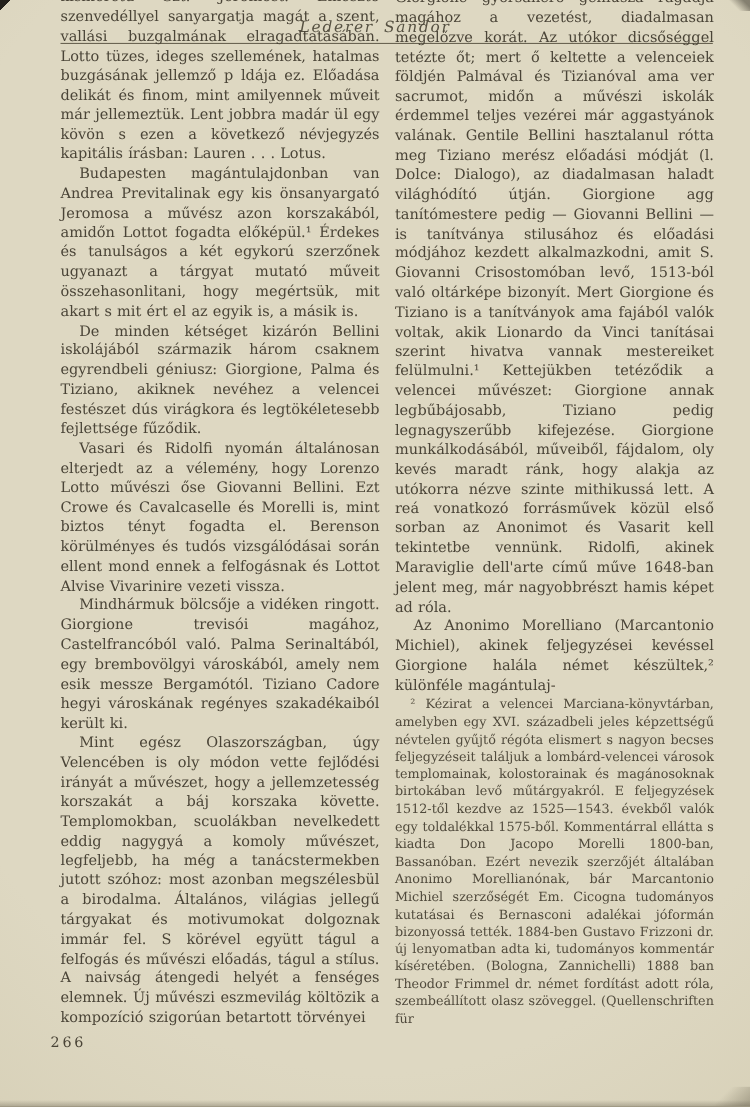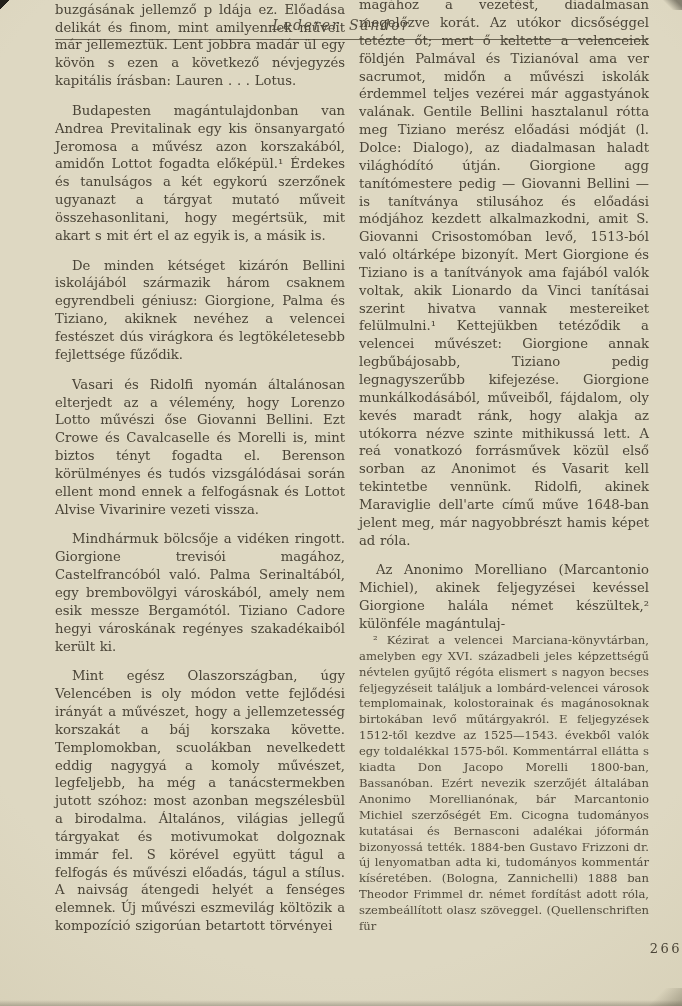--- a/index.html
+++ b/index.html
@@ -61,35 +61,34 @@
     display: flex;
     flex-direction: column;
   }
   .para {
     font-size: 13.2px;
     line-height: 17.85px;
     text-align: justify;
     color: #4a4437;
     word-spacing: .5px;
   }
-  .para.indent { text-indent: 17px; margin-top: 12px; }
+  .para.indent { text-indent: 17px; }
   .footnote-block { margin-top: auto; }
   .footnote {
     font-size: 11.6px;
     line-height: 15.9px;
     text-align: justify;
     text-indent: 14px;
     color: #504a3c;
   }
   .page-number {
     margin: 6px 0 0 46px;
     font-size: 13px;
     letter-spacing: 2.5px;
     color: #4a4437;
-    text-align: right;
   }
 </style>
 </head>
 <body>
 
 <div class="page">
   <div class="corner-tl"></div>
   <div class="corner-tr"></div>
   <div class="corner-br"></div>
   <div class="edge-bottom"></div>

